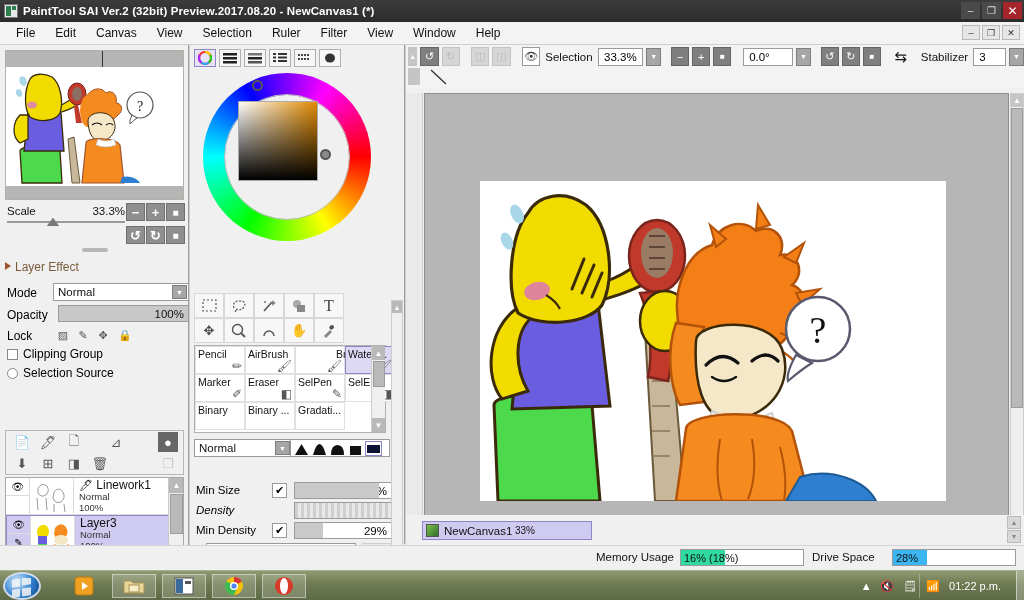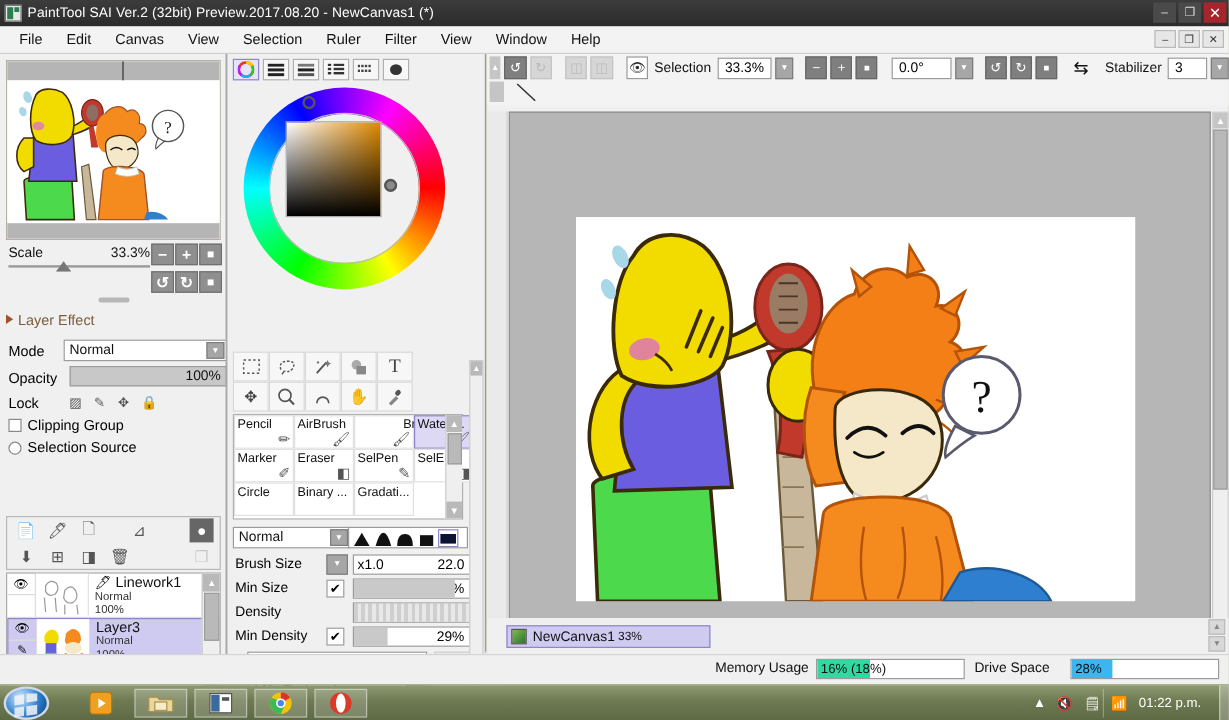--- a/index.html
+++ b/index.html
@@ -24,21 +24,21 @@
   }
   .titlebar .tb-icon:after{
     content:""; position:absolute; left:1px; top:1px; width:5px; height:10px;
     background:#2e7d4f;
   }
   .titlebar .tb-icon:before{
     content:""; position:absolute; left:7px; top:1px; width:4px; height:4px;
     background:#2e7d4f;
   }
   .titlebar .tb-title {
-    color:#fff; font-size:11.5px; font-weight:normal; letter-spacing:0.1px;
+    color:#fff; font-size:11.5px; font-weight:bold; letter-spacing:0.1px;
   }
   .winbtns { position:absolute; right:2px; top:2px; display:flex; gap:2px; }
   .winbtn {
     width:19px; height:17px; background:#4a4a4a; color:#ddd;
     display:flex; align-items:center; justify-content:center;
     font-size:10px; line-height:1;
   }
   .winbtn.close { background:#a4262c; color:#fff; font-size:12px; }
 
   
@@ -626,21 +626,21 @@
       <div class="bcell" style="left:100px;top:28px;">
         <span>SelPen</span>
         <span class="gl">✎</span>
       </div>
       <div class="bcell" style="left:150px;top:28px;">
         <span>SelErs</span>
         <span class="gl">◨</span>
       </div>
 
       <div class="bcell" style="left:0;top:56px;">
-        <span>Circle</span>
+        <span>Binary</span>
       </div>
       <div class="bcell" style="left:50px;top:56px;">
         <span>Binary ...</span>
       </div>
       <div class="bcell" style="left:100px;top:56px;">
         <span>Gradati...</span>
       </div>
 
       <div class="bp-scroll">
         <div style="width:13px;height:14px;background:#b9b9b9;color:#fff;font-size:8px;display:flex;align-items:center;justify-content:center;">▲</div>
@@ -676,41 +676,33 @@
             <rect x="2" y="3" width="11" height="9" fill="#111"></rect>
           </svg>
         </div>
       <div class="sb-item sel">
           <svg width="15" height="12" viewBox="0 0 15 12">
             <rect x="1" y="2" width="13" height="8" fill="#0b1233"></rect>
           </svg>
         </div>
     </div>
 
-    <div class="fieldrow" style="top:417px;">
-      <div class="flbl">Brush Size</div>
-      <div style="position:absolute;left:78px;top:0;width:18px;height:17px;background:#a6a6a6;border:1px solid #7d7d7d;color:#fff;font-size:7px;display:flex;align-items:center;justify-content:center;">▼</div>
-      <div class="fieldbox" style="left:100px;top:0;width:98px;">
-        <span class="lead">x1.0</span>
-        <span>22.0</span>
-      </div>
-    </div>
 
     <div class="fieldrow" style="top:437px;">
       <div class="flbl">Min Size</div>
       <div class="ckmark" style="left:78px;top:1px;">
           <span>✔</span>
         </div>
       <div class="fieldbox" style="left:100px;top:0;width:98px;">
         <span class="fill" style="width:88%;"></span>
         <span>90%</span>
       </div>
     </div>
 
-    <div class="fieldrow" style="top:457px;">
+    <div class="fieldrow" style="top:457px;font-style:italic;">
       <div class="flbl">Density</div>
       <div class="fieldbox" style="left:100px;top:0;width:98px;">
         <span class="fill hatch" style="width:100%;"></span>
         <span>100</span>
       </div>
     </div>
 
     <div class="fieldrow" style="top:477px;">
       <div class="flbl">Min Density</div>
       <div class="ckmark" style="left:78px;top:1px;">

